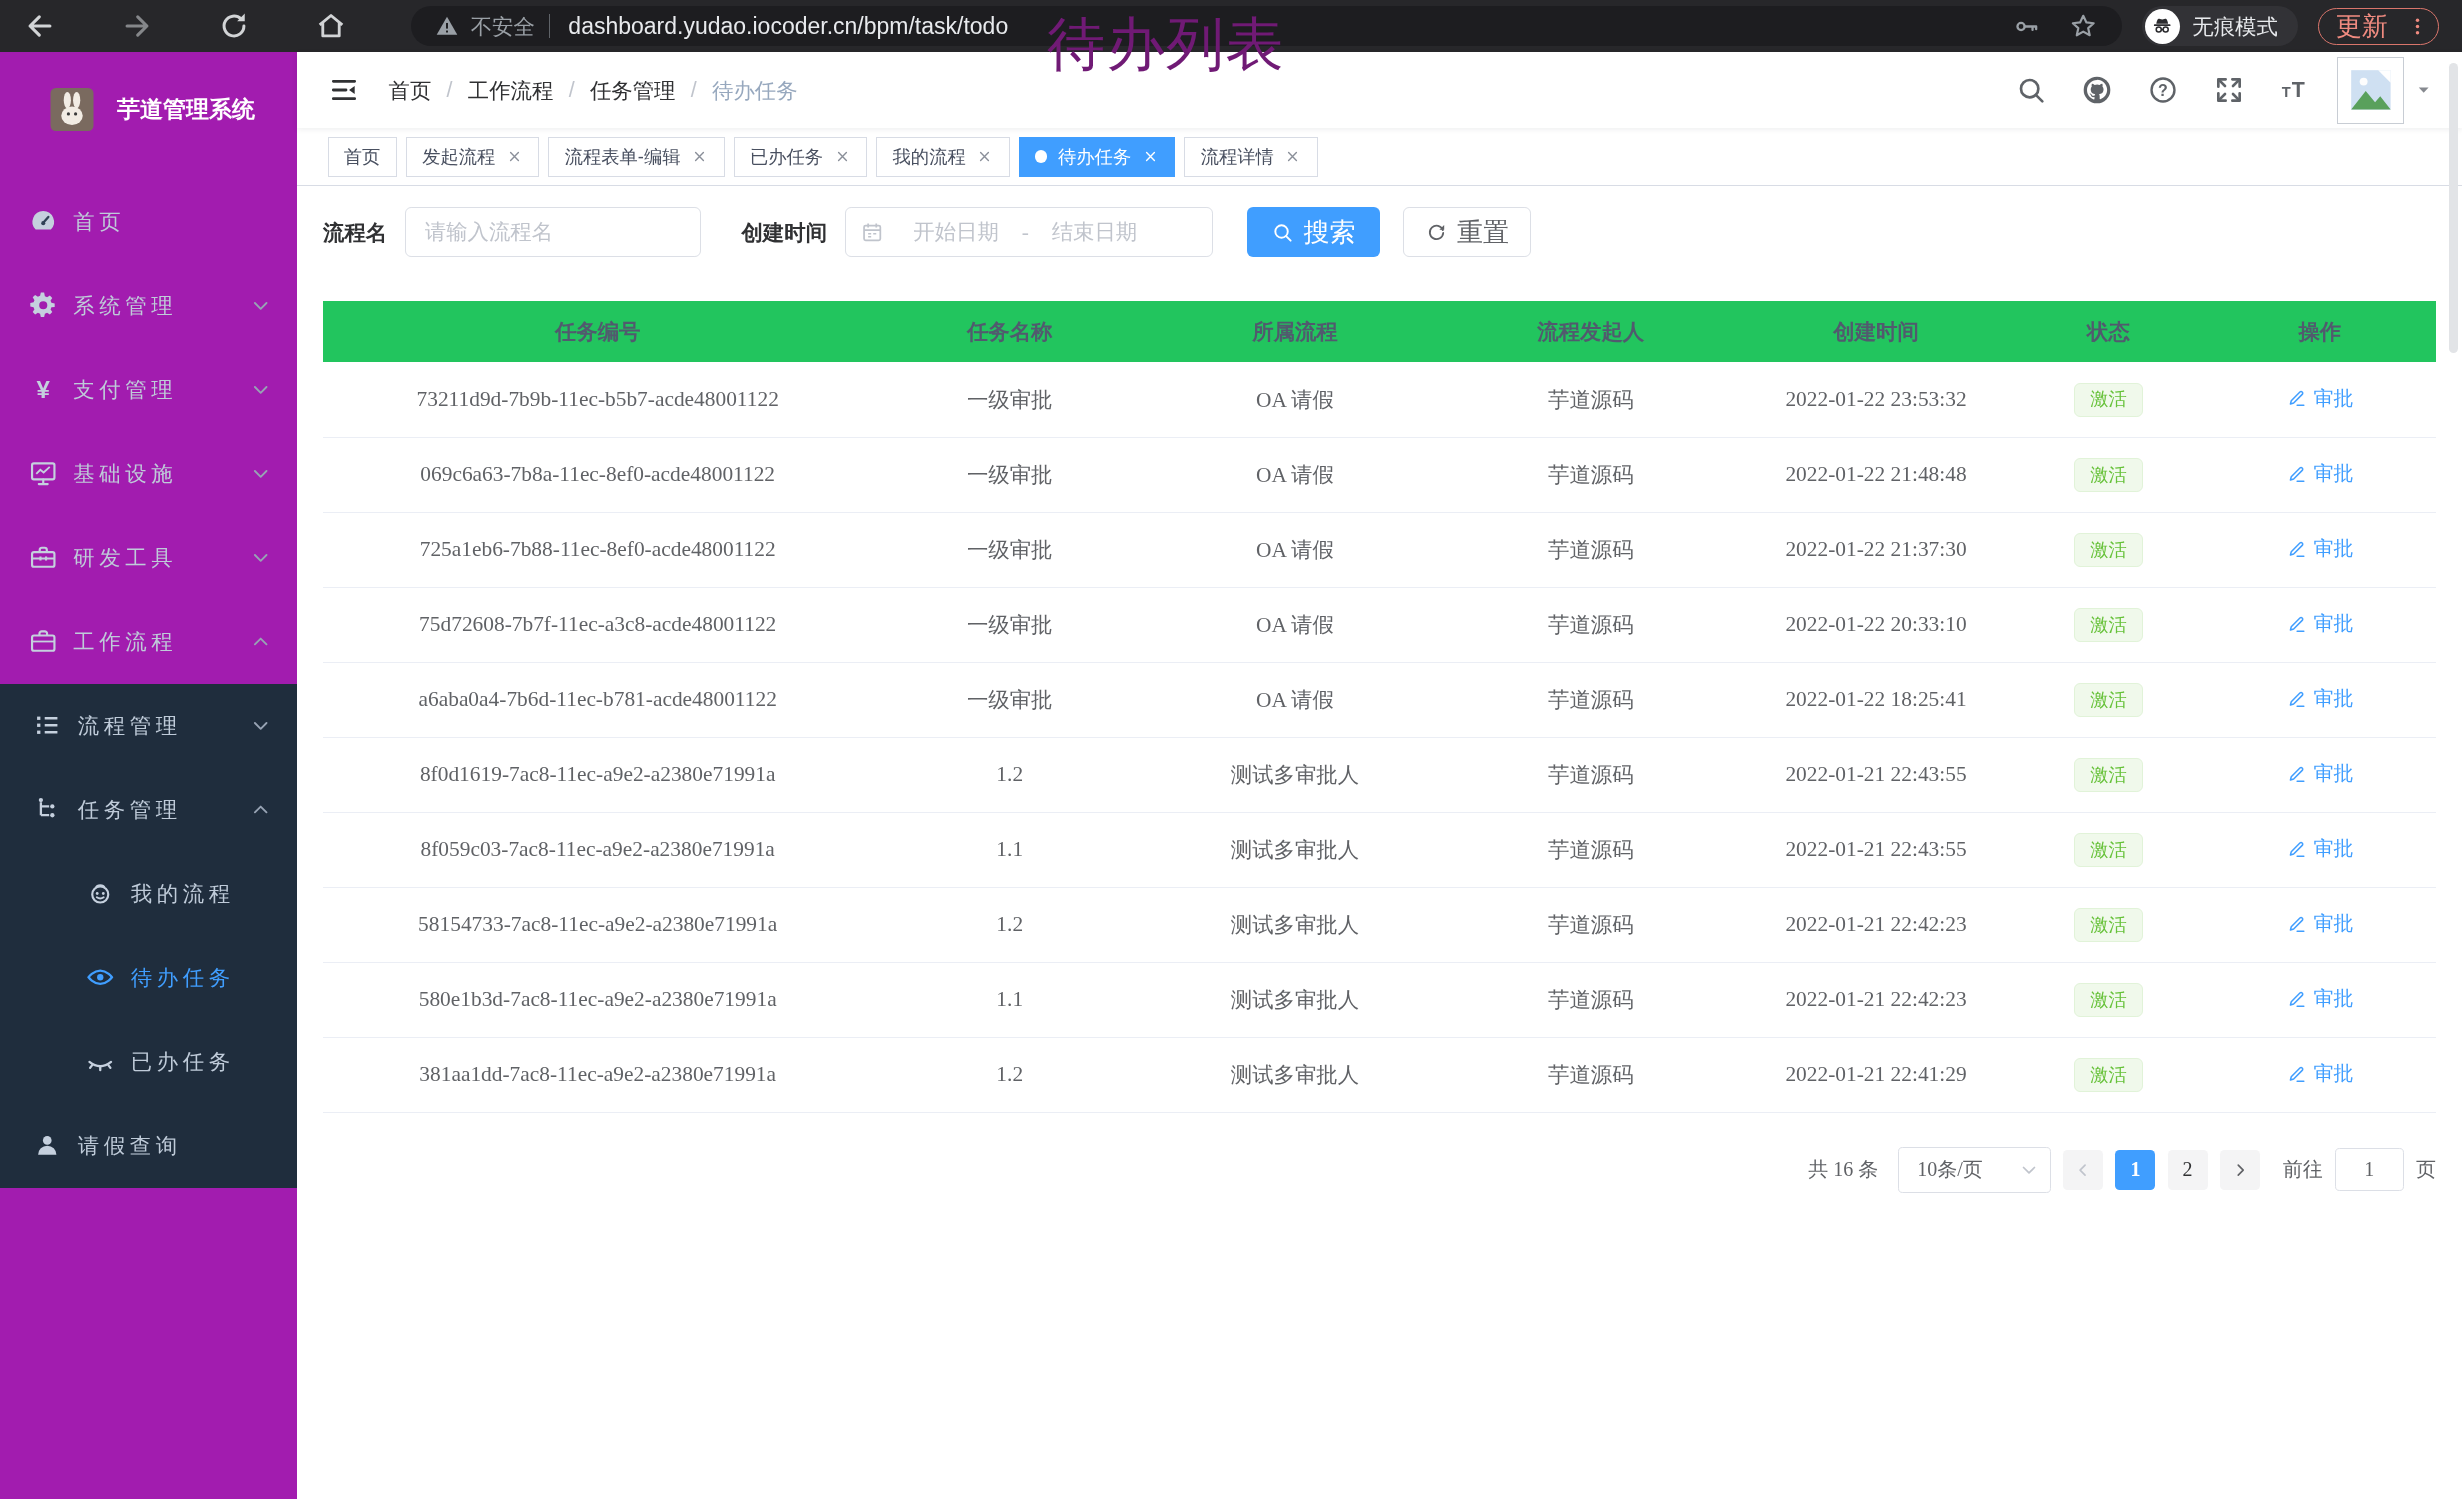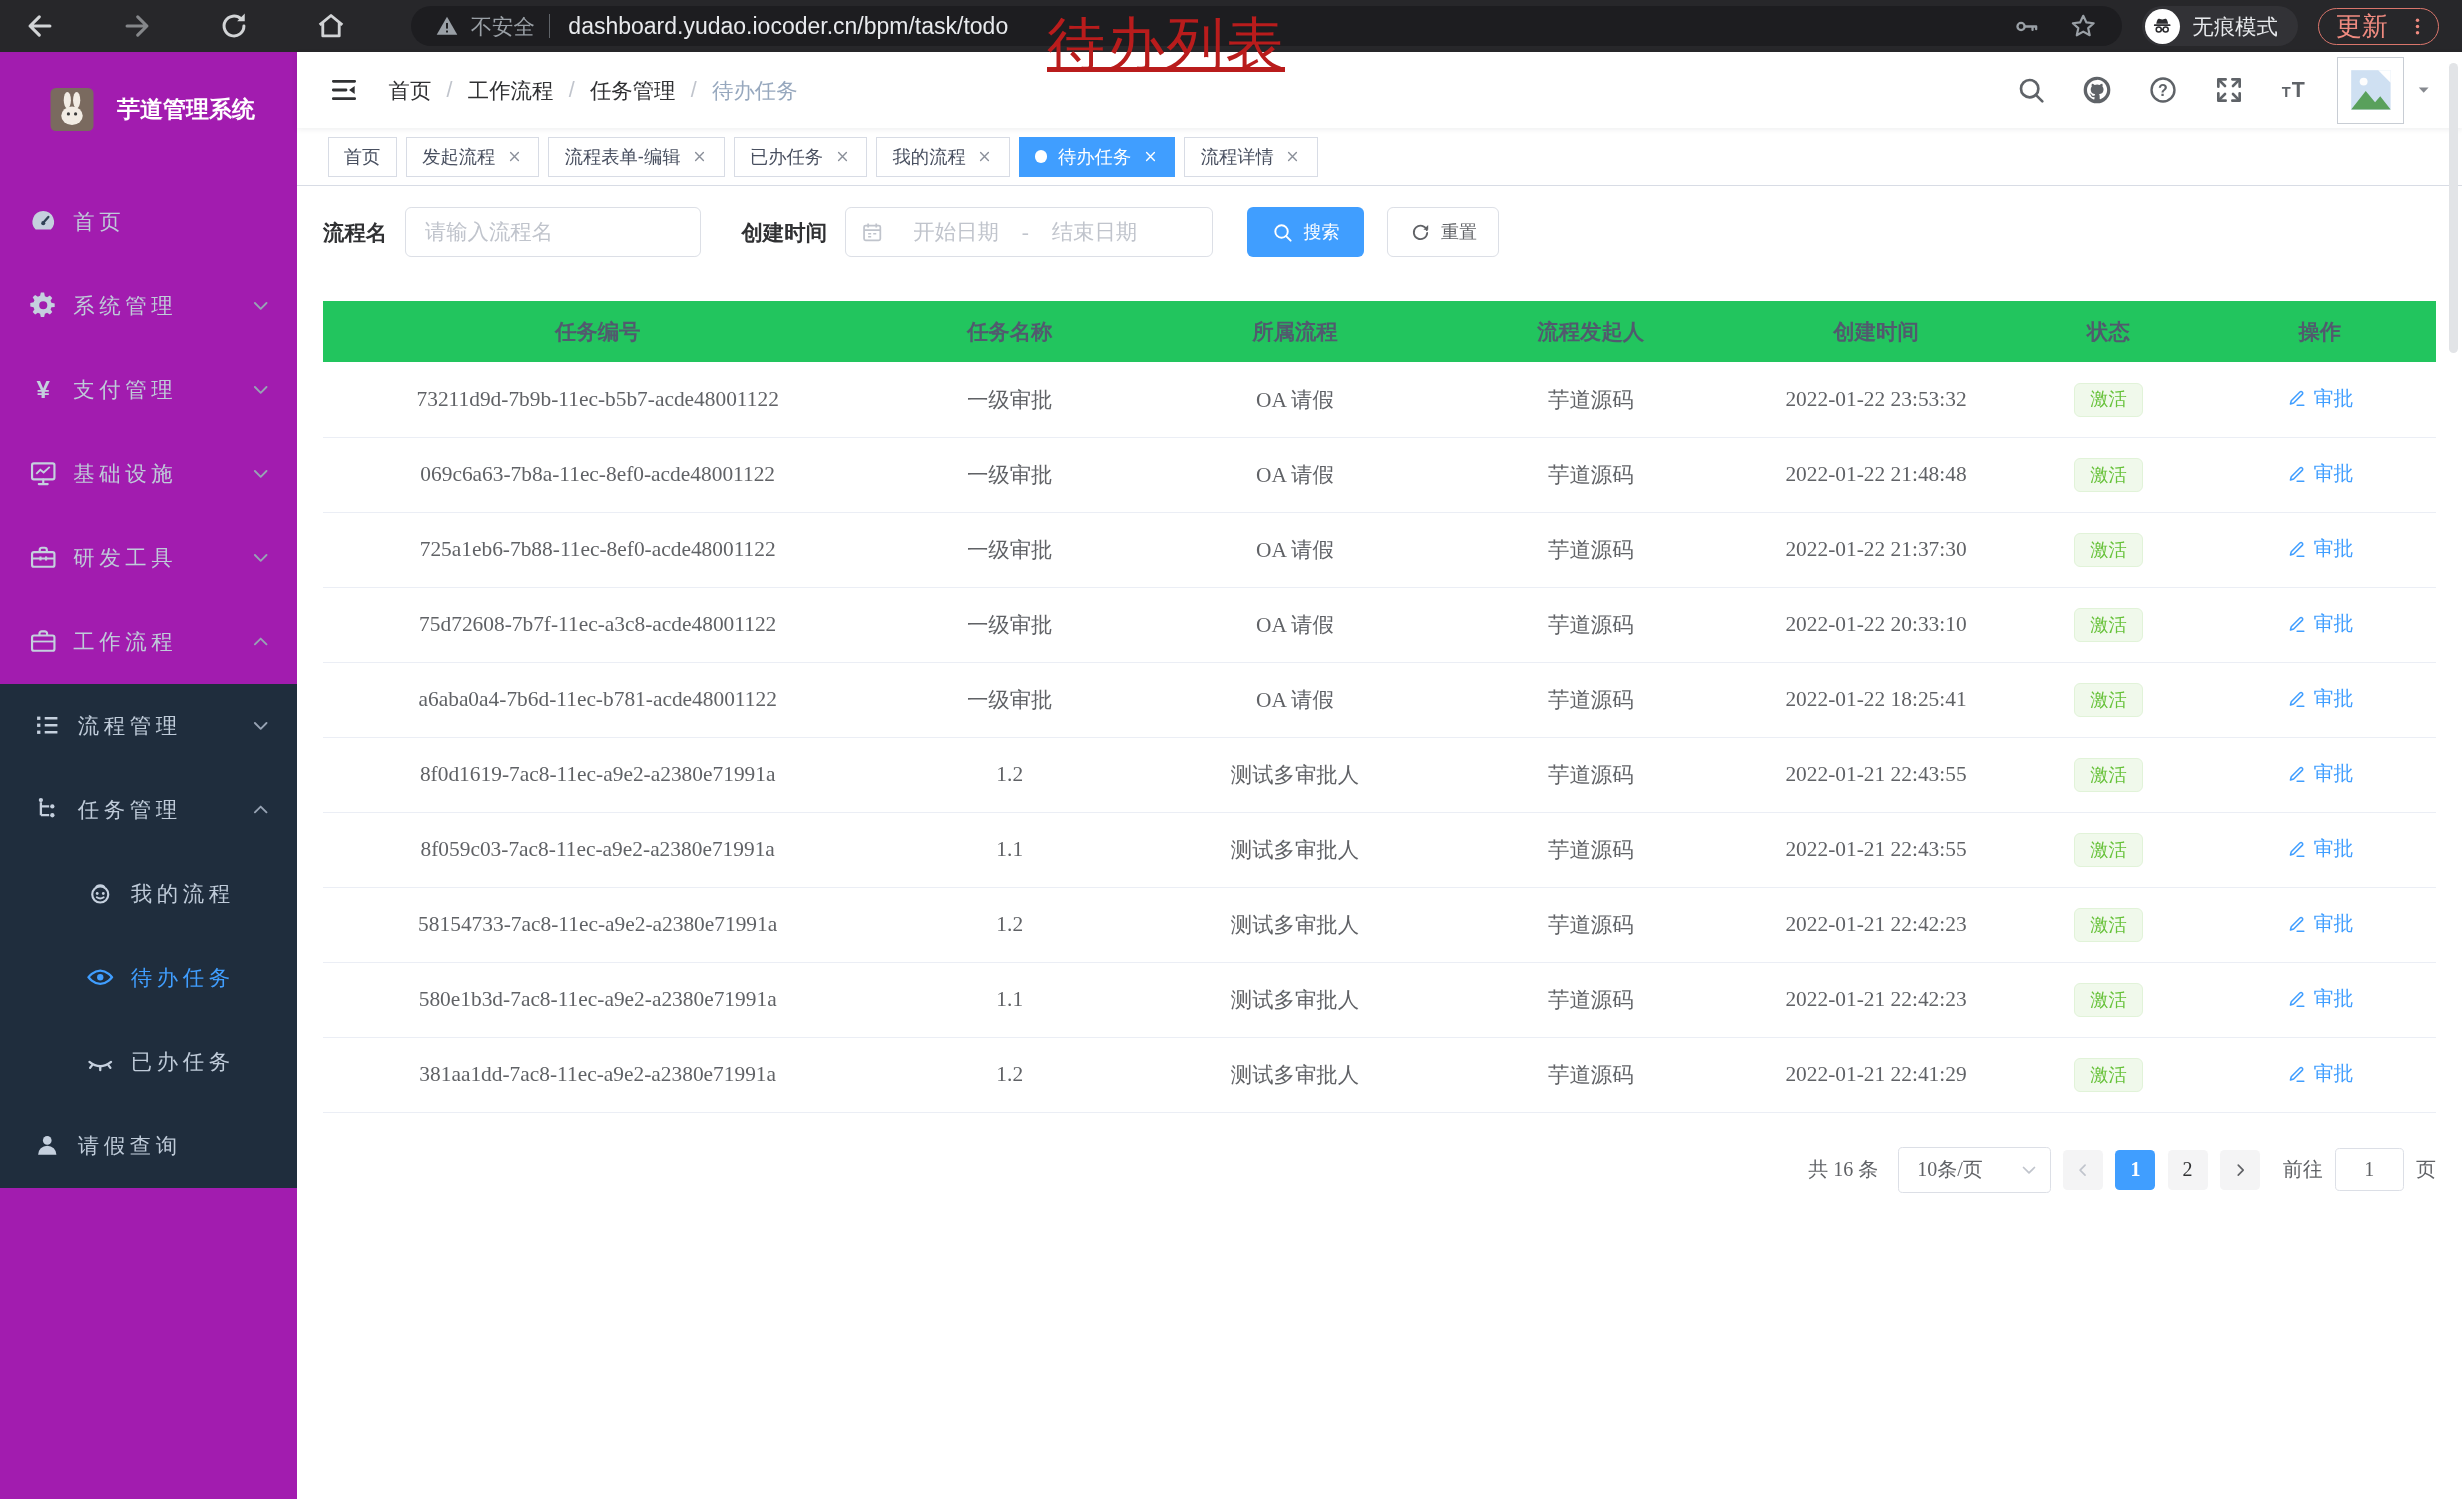--- a/index.html
+++ b/index.html
@@ -74,21 +74,21 @@
   .filter-row { display:flex; align-items:center; }
   .f-label { font-size:21.4px; font-weight:700; color:#303133; margin-right:18.3px; white-space:nowrap; }
   .f-label.second { margin-left:40px; }
   .text-input { width:296px; height:50px; border:0.8px solid #dcdfe6; border-radius:6.1px; font-size:21.4px; color:#606266; padding:0 18.3px; outline:none; font-family:inherit; }
   .text-input::placeholder { color:#c0c4cc; }
   .date-box { width:368px; height:50px; border:0.8px solid #dcdfe6; border-radius:6.1px; display:flex; align-items:center; padding:0 13.7px; margin-right:0; }
   .cal-ic { width:24.4px; height:24.4px; color:#c0c4cc; flex:none; margin-right:10.7px; }
   .date-input { border:none; outline:none; width:122px; font-size:21.4px; color:#606266; text-align:center; font-family:inherit; background:transparent; }
   .date-input::placeholder { color:#c0c4cc; }
   .range-sep { color:#c0c4cc; font-size:21.4px; margin:0 4.6px; }
-  .btn { height:50px; border-radius:6.1px; display:flex; align-items:center; justify-content:center; font-size:18px; cursor:pointer; border:0.8px solid transparent; }
+  .btn { height:50px; border-radius:6.1px; display:flex; align-items:center; justify-content:center; font-size:26px; cursor:pointer; border:0.8px solid transparent; }
   .btn .bic { width:23px; height:23px; margin-right:9.2px; flex:none; }
   .btn-primary { background:#409eff; color:#fff; padding:0 23px; margin-left:34px; }
   .btn-plain { background:#fff; color:#606266; border-color:#dcdfe6; padding:0 21.4px; margin-left:23px; }
 
   
   table { width:100%; border-collapse:collapse; table-layout:fixed; margin-top:44px; }
   thead th { background:#22c55e; color:#515a6e; font-size:21.4px; font-weight:700; height:61px; text-align:center; }
   tbody td { height:75px; text-align:center; font-size:21.4px; color:#606266; border-bottom:0.8px solid #ebeef5; overflow:hidden; white-space:nowrap; }
   .badge { display:inline-block; padding:6.9px 15.3px; background:#f0f9eb; border:0.8px solid #e1f3d8; border-radius:6.1px; color:#67c23a; font-size:18.3px; line-height:1; }
   .action-link { display:inline-flex; align-items:center; color:#409eff; font-size:20px; cursor:pointer; }
@@ -177,21 +177,21 @@
     <span class="dots-ic" data-icon="dots-vertical-icon">
         <svg viewBox="0 0 24 24">
           <circle cx="12" cy="5.5" r="1.8" fill="currentColor"></circle>
           <circle cx="12" cy="12" r="1.8" fill="currentColor"></circle>
           <circle cx="12" cy="18.5" r="1.8" fill="currentColor"></circle>
         </svg>
       </span>
   </div>
 </div>
 
-<div class="annotation" style="color: #b91c1c; text-decoration: underline;">待办列表</div>
+<div class="annotation" style="color: #701a75;">待办列表</div>
 
 <div class="app">
   <aside class="sidebar">
     <div class="logo-row">
       <span class="logo-img" data-icon="rabbit-logo-icon">
           <svg viewBox="0 0 24 24">
             <rect width="24" height="24" rx="3" fill="#7a6a5f"></rect>
             <ellipse cx="12" cy="15.5" rx="6" ry="5.2" fill="#f2ece4"></ellipse>
             <ellipse cx="9.4" cy="6.8" rx="2" ry="4.6" fill="#f2ece4"></ellipse>
             <ellipse cx="14.6" cy="6.8" rx="2" ry="4.6" fill="#f2ece4"></ellipse>

